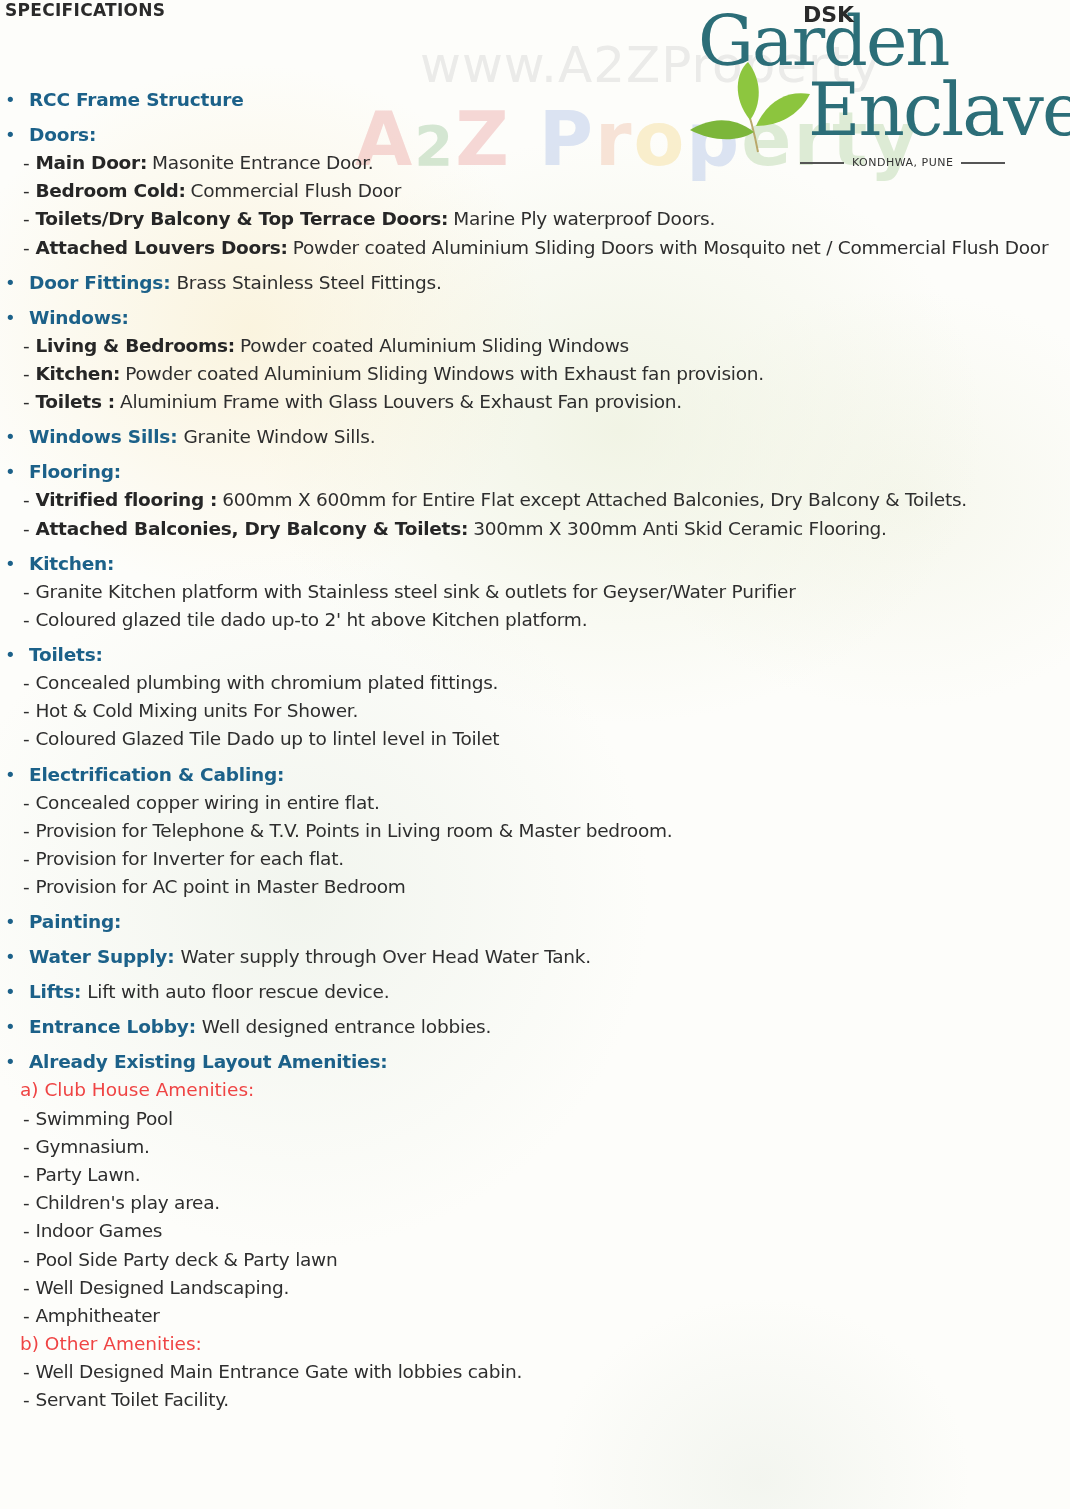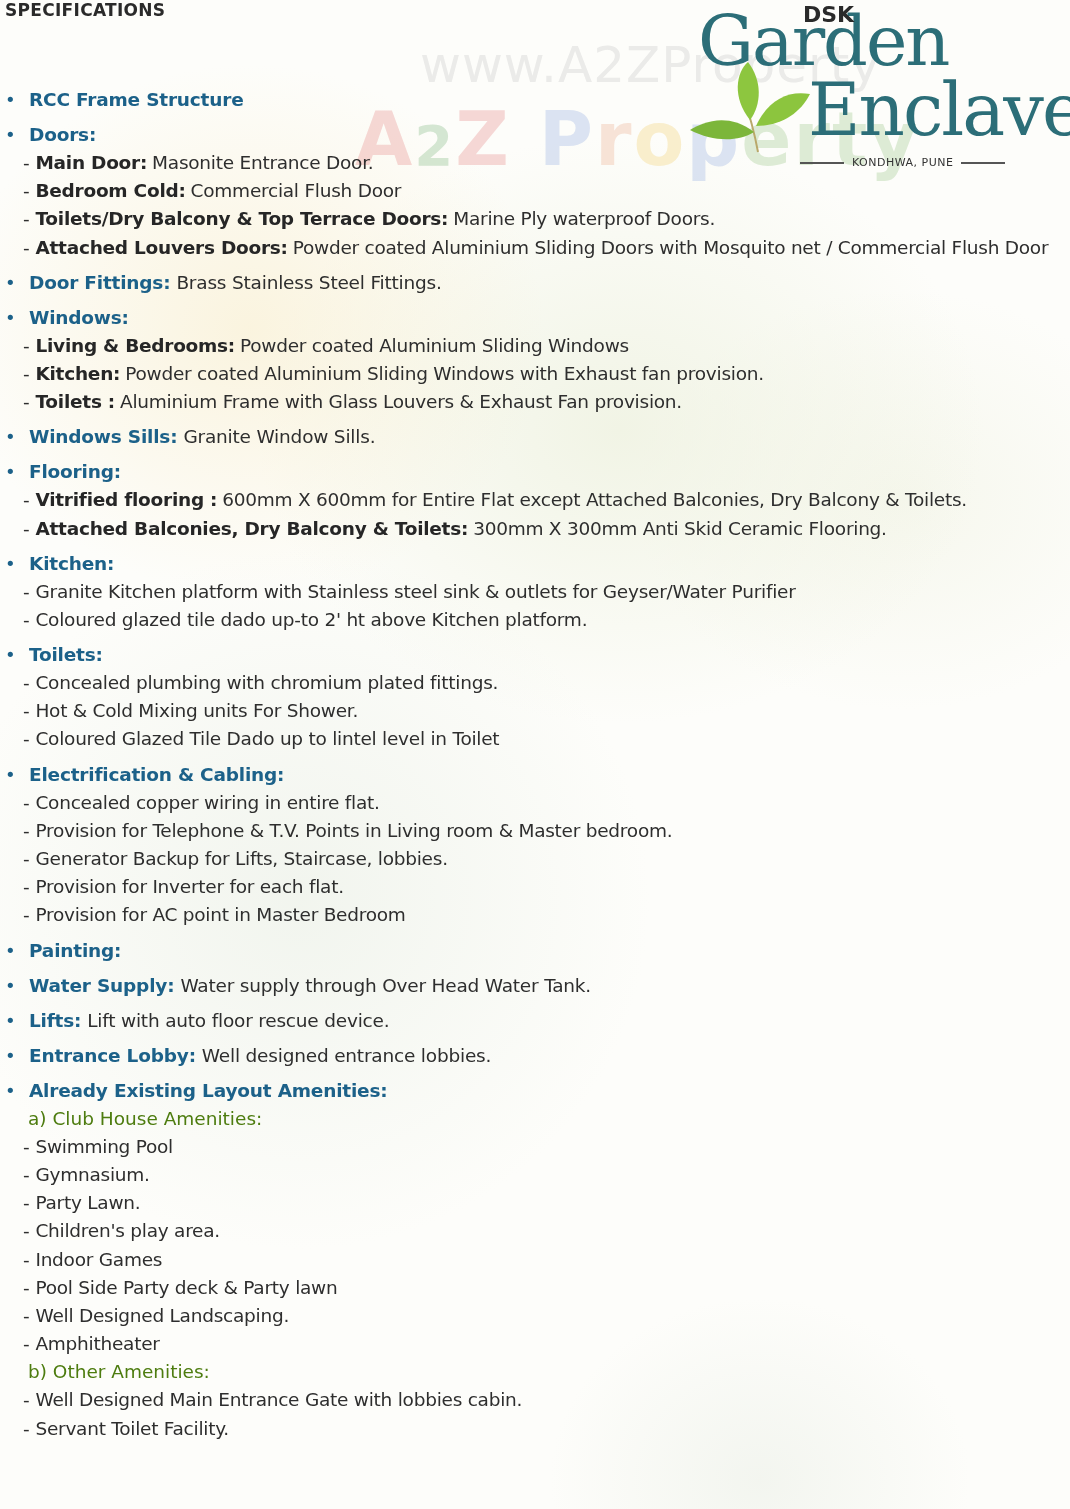--- a/index.html
+++ b/index.html
@@ -49,21 +49,21 @@
   .section { position: relative; margin-bottom: 7px; }
   .sec-head { display: flex; align-items: baseline; height: 28px; line-height: 28px; }
   .bullet { width: 29px; padding-left: 5px; box-sizing: border-box; color: #1c6189; font-size: 18px; }
   .sec-label { font-family: "DejaVu Sans", sans-serif; font-weight: bold; font-size: 18.5px; color: #1c6189; letter-spacing: -0.2px; white-space: nowrap; }
   .sec-value { font-size: 18.5px; color: #2e2e2e; margin-left: 6px; white-space: nowrap; letter-spacing: -0.2px; }
   .items { margin: 0; padding: 0; list-style: none; }
   .item { padding-left: 23px; height: 28.2px; line-height: 28.2px; font-size: 18.5px; color: #2e2e2e; white-space: nowrap; letter-spacing: -0.25px; }
   .item .dash { margin-right: 6px; }
   .item .k { font-weight: bold; color: #262626; }
   .item .v { margin-left: 5px; }
-  .sub-head { padding-left: 28px; height: 28.2px; line-height: 28.2px; font-size: 18.5px; color: #4d7c0f; white-space: nowrap; }
+  .sub-head { padding-left: 20px; height: 28.2px; line-height: 28.2px; font-size: 18.5px; color: #ef4444; white-space: nowrap; }
 </style>
 </head>
 <body>
 
 <div class="bg-wash"></div>
 
 <div class="watermark wm-url">www.A2ZProperty</div>
 <div class="watermark wm-brand"><span class="a">A</span><span class="two">2</span><span class="z">Z</span> <span class="p1">P</span><span class="p2">r</span><span class="p3">o</span><span class="p4">p</span><span class="p5">erty</span></div>
 
 <h1 class="title" style="margin:0;">SPECIFICATIONS</h1>
@@ -170,21 +170,20 @@
   </div>
 
   <div class="section">
     <div class="sec-head">
         <span class="bullet">•</span>
         <span class="sec-label">Electrification &amp; Cabling:</span>
       </div>
     <ul class="items">
       <li class="item"><span class="dash">-</span><span>Concealed copper wiring in entire flat.</span></li>
       <li class="item"><span class="dash">-</span><span>Provision for Telephone &amp; T.V. Points in Living room  &amp; Master bedroom.</span></li>
-      <li class="item"><span class="dash">-</span><span>Generator Backup for Lifts, Staircase, lobbies.</span></li>
       <li class="item"><span class="dash">-</span><span>Provision for Inverter for each flat.</span></li>
       <li class="item"><span class="dash">-</span><span>Provision for AC point in Master Bedroom</span></li>
     </ul>
   </div>
 
   <div class="section">
     <div class="sec-head">
         <span class="bullet">•</span>
         <span class="sec-label">Painting:</span>
       </div>

